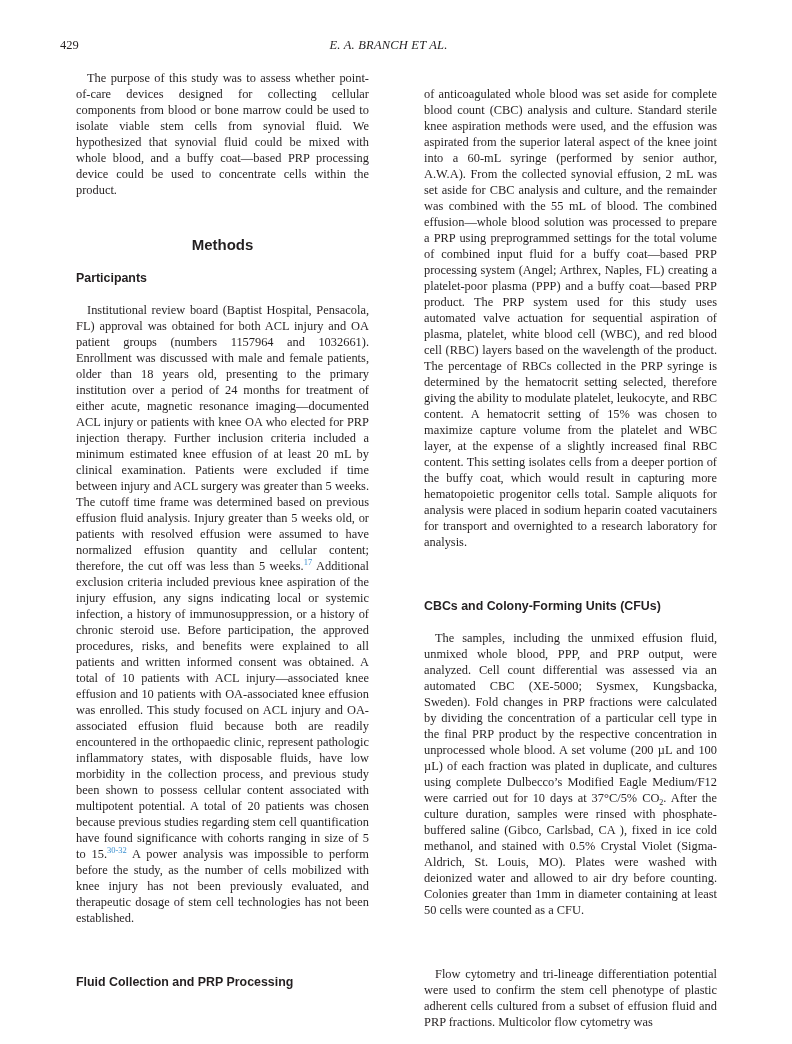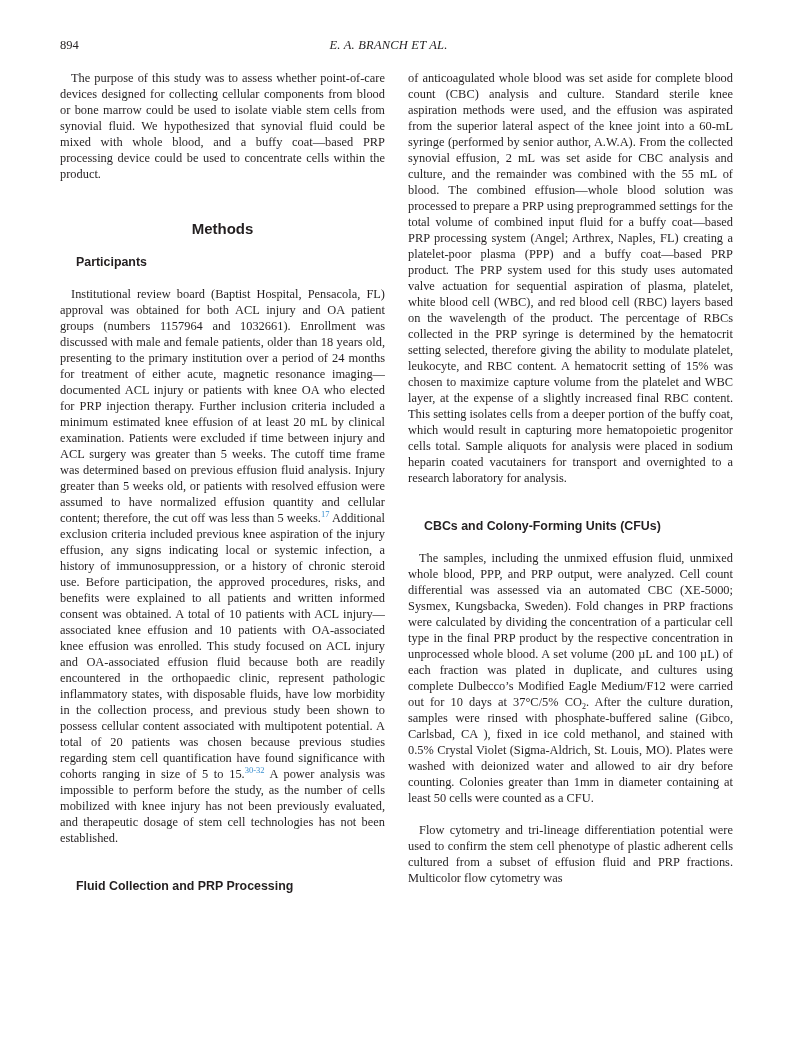--- a/index.html
+++ b/index.html
@@ -3,33 +3,33 @@
 <meta charset="utf-8">
 <style>
   html, body { margin: 0; padding: 0; background: #ffffff; }
   body { width: 792px; height: 1044px; position: relative; overflow: hidden; color: #231f20; }
   .running-head { position: absolute; top: 38px; left: 60px; width: 673px; height: 18px; font-family: "Liberation Serif", serif; font-size: 12.5px; }
   .page-number { position: absolute; left: 0; top: 0; }
   .running-title { position: absolute; left: 0; right: 16px; top: 0; text-align: center; font-style: italic; letter-spacing: 0.2px; }
   .col { position: absolute; top: 70px; width: 325px; font-family: "Liberation Serif", serif; font-size: 12.4px; line-height: 16px; }
   .col-left { left: 60px; }
   .col-right { left: 408px; }
-  p { margin: 0; text-align: justify; text-indent: 11px; hyphens: manual; }
+  p { margin: 16px; text-align: justify; text-indent: 11px; hyphens: manual; }
   p.cont { text-indent: 0; }
   h2 { font-family: "Liberation Sans", sans-serif; font-weight: bold; font-size: 15px; text-align: center; margin: 38px 0 8px 0; line-height: 18px; }
   h3 { font-family: "Liberation Sans", sans-serif; font-weight: bold; font-size: 12.4px; margin: 16px; line-height: 16px; }
   .gap { height: 16px; }
   sup.cite { color: #3a8fd0; font-size: 8.5px; line-height: 0; vertical-align: 5px; font-family: Liberation Serif, serif; }
   sub { font-size: 8px; line-height: 0; }
 </style>
 </head>
 <body style="color: rgb(35, 31, 32);">
 
 <div class="running-head">
-  <span class="page-number">894</span>
+  <span class="page-number">429</span>
   <span class="running-title">E. A. BRANCH ET AL.</span>
 </div>
 
 <div class="col col-left">
   <p style="margin-top:0">The purpose of this study was to assess whether point-of-care devices designed for collecting cellular components from blood or bone marrow could be used to isolate viable stem cells from synovial fluid. We hypothesized that synovial fluid could be mixed with whole blood, and a buffy coat—based PRP processing device could be used to concentrate cells within the product.</p>
 
   <h2>Methods</h2>
 
   <h3>Participants</h3>
   <p><span>Institutional review board (Baptist Hospital, Pensacola, FL) approval was obtained for both ACL injury and OA patient groups (numbers 1157964 and 1032661). Enrollment was discussed with male and female patients, older than 18 years old, presenting to the primary institution over a period of 24 months for treatment of either acute, magnetic resonance imaging—documented ACL injury or patients with knee OA who elected for PRP injection therapy. Further inclusion criteria included a minimum estimated knee effusion of at least 20 mL by clinical examination. Patients were excluded if time between injury and ACL surgery was greater than 5 weeks. The cutoff time frame was determined based on previous effusion fluid analysis. Injury greater than 5 weeks old, or patients with resolved effusion were assumed to have normalized effusion quantity and cellular content; therefore, the cut off was less than 5 weeks.</span><sup class="cite" style="color: rgb(58, 143, 208);">17</sup><span> Additional exclusion criteria included previous knee aspiration of the injury effusion, any signs indicating local or systemic infection, a history of immunosuppression, or a history of chronic steroid use. Before participation, the approved procedures, risks, and benefits were explained to all patients and written informed consent was obtained. A total of 10 patients with ACL injury—associated knee effusion and 10 patients with OA-associated knee effusion was enrolled. This study focused on ACL injury and OA-associated effusion fluid because both are readily encountered in the orthopaedic clinic, represent pathologic inflammatory states, with disposable fluids, have low morbidity in the collection process, and previous study been shown to possess cellular content associated with multipotent potential. A total of 20 patients was chosen because previous studies regarding stem cell quantification have found significance with cohorts ranging in size of 5 to 15.</span><sup class="cite" style="color: rgb(58, 143, 208);">30-32</sup><span> A power analysis was impossible to perform before the study, as the number of cells mobilized with knee injury has not been previously evaluated, and therapeutic dosage of stem cell technologies has not been established.</span></p>

